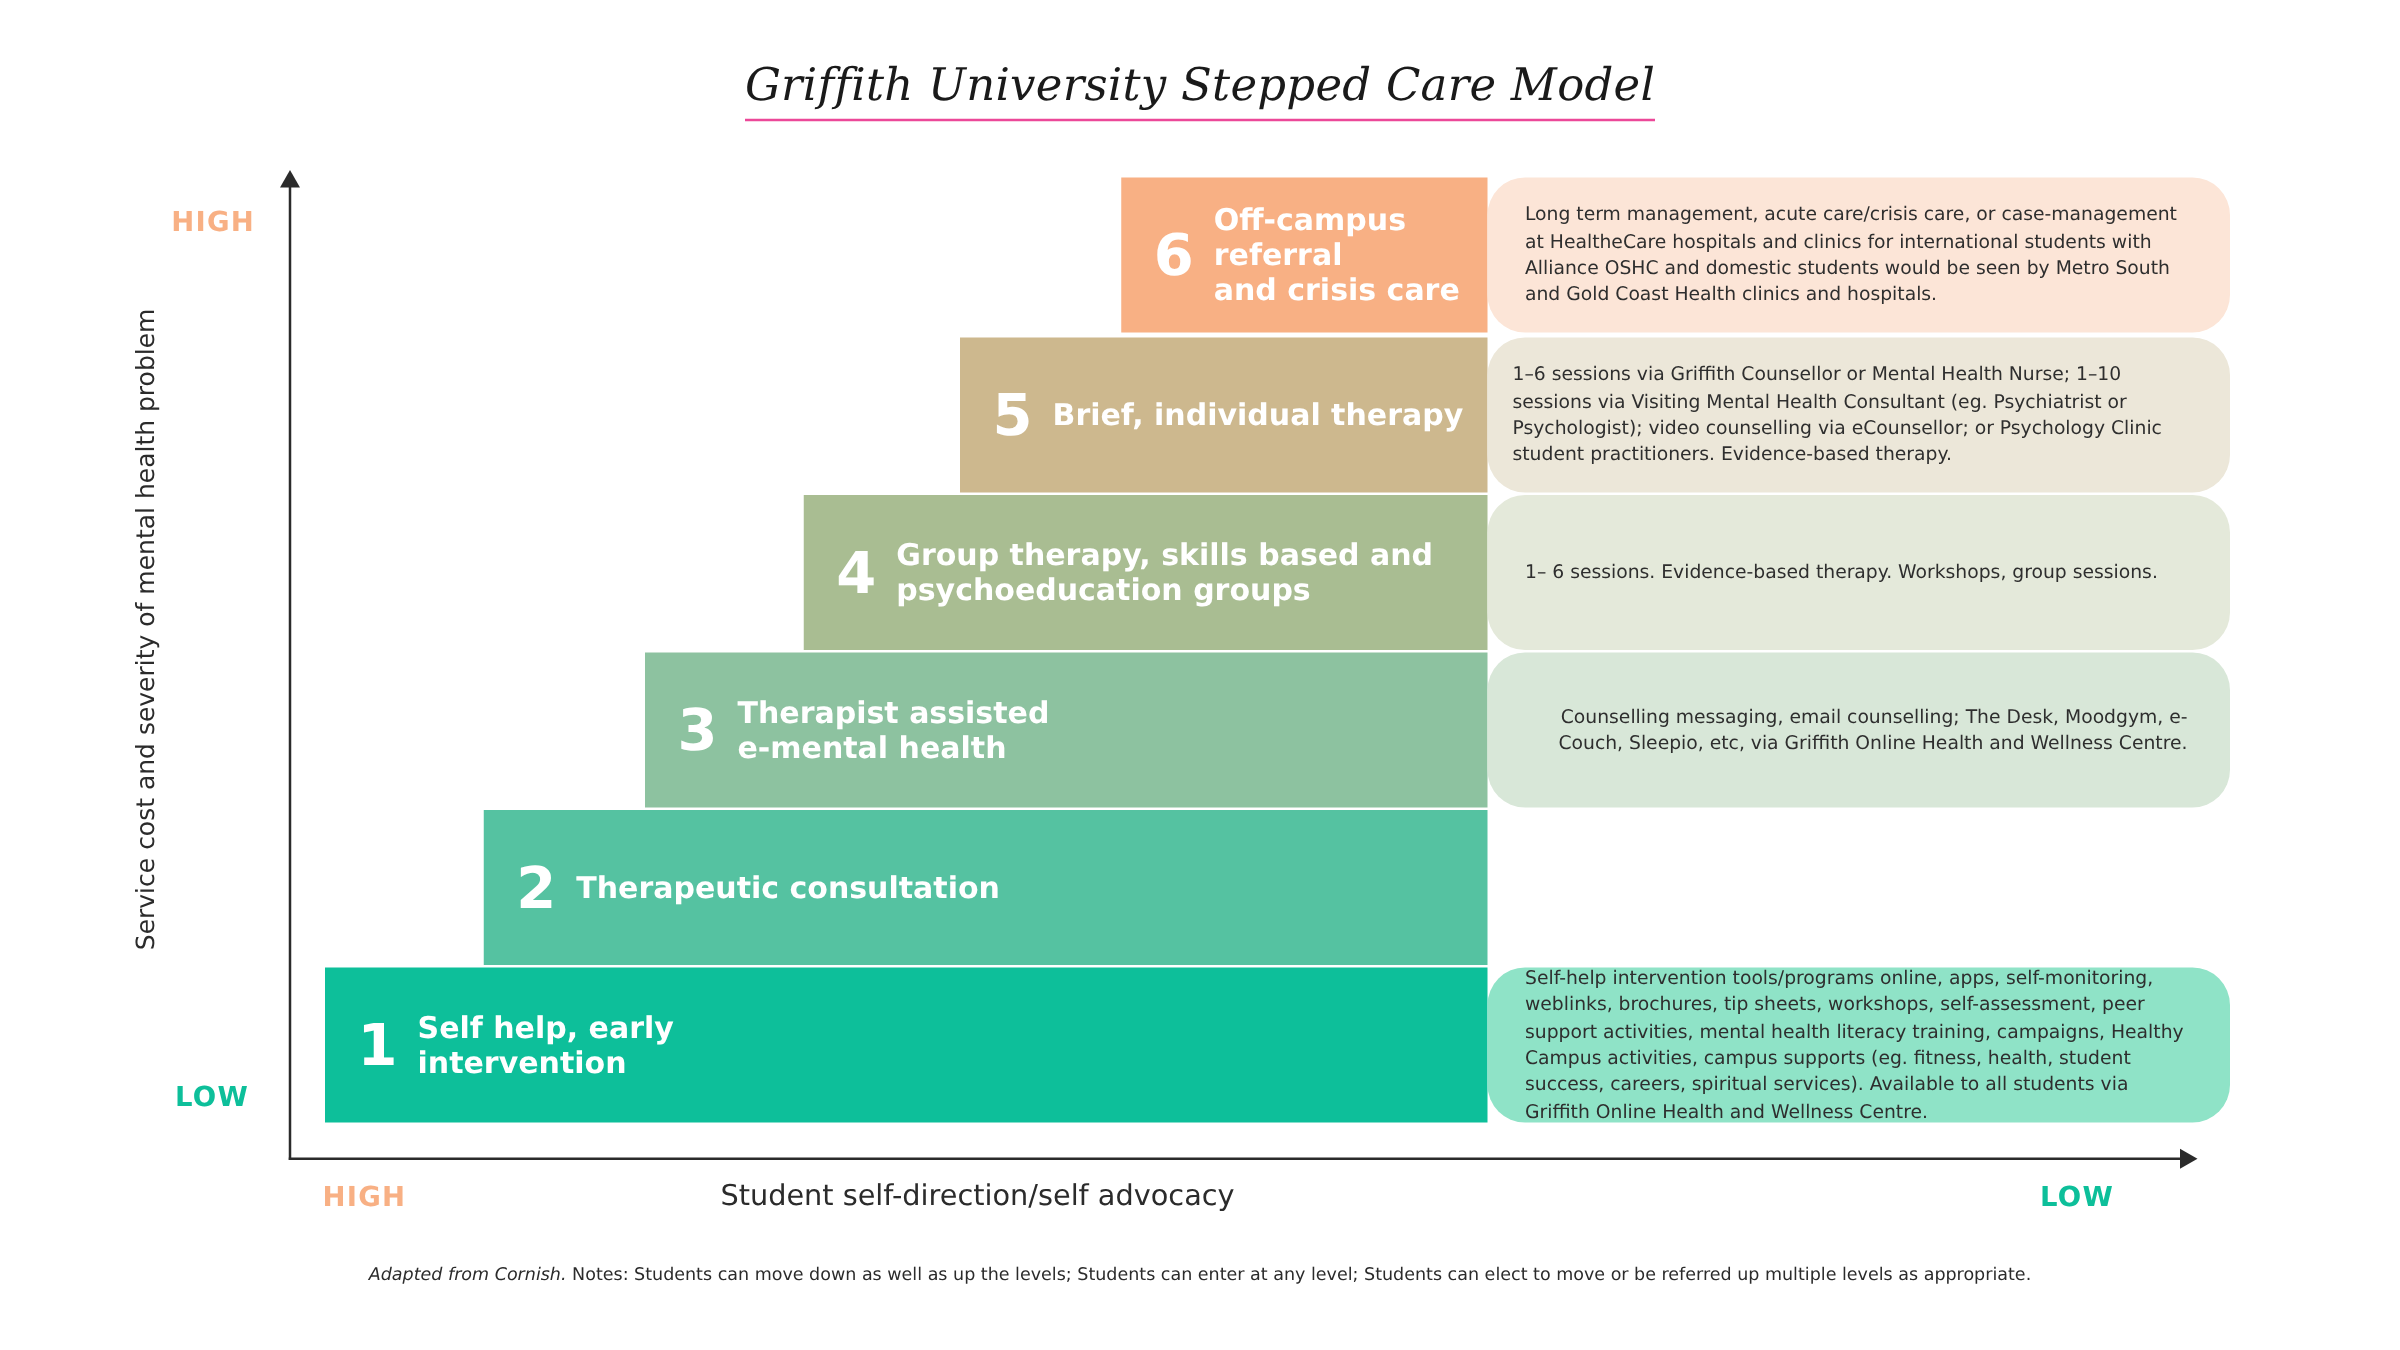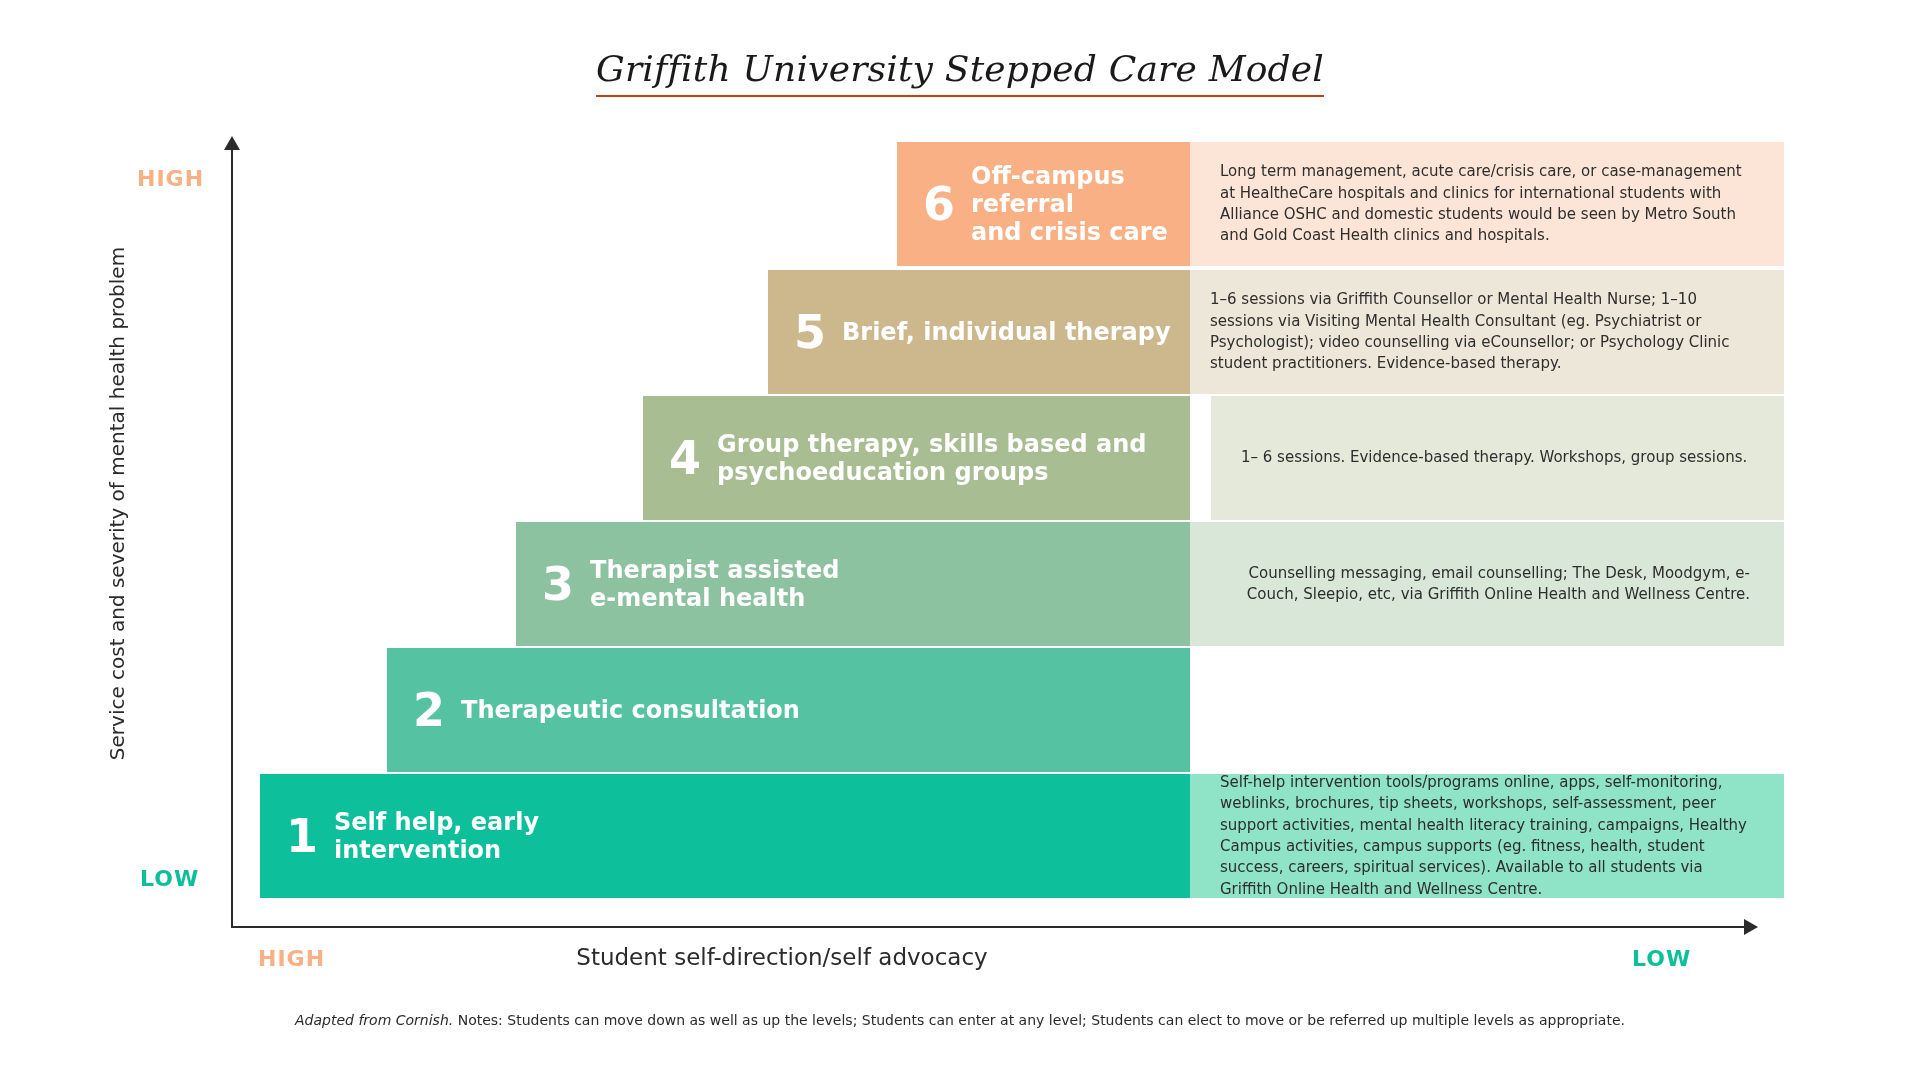--- a/index.html
+++ b/index.html
@@ -18,21 +18,21 @@
     text-align:center;
     font-family:"DejaVu Serif", serif;
     font-style:italic;
     font-size:36px;
     color:#1a1a1a;
     letter-spacing:.2px;
   }
   .title span{
     display:inline-block;
     padding-bottom:6px;
-    border-bottom:2px solid #c2410c;
+    border-bottom:2px solid #ec4899;
   }
 
   
   .axis-v{
     position:absolute; left:231px; top:148px;
     width:2px; height:780px; background:#2b2b2b;
   }
   .axis-v-arrow{
     position:absolute; left:224px; top:136px;
     width:0;height:0;
@@ -120,20 +120,21 @@
   }
   .step-desc{
     flex:1 1 auto;
     box-sizing:border-box;
     padding:0 34px 0 30px;
     display:flex;
     align-items:center;
     font-size:15px;
     line-height:1.42;
     color:#2e2e2e;
+    border-radius:30px;
   }
   .step-desc p{margin:0;}
 
   
   .footnote{
     position:absolute; left:0; top:1012px; width:1920px;
     text-align:center;
     font-size:14px;
     color:#2b2b2b;
   }
@@ -182,21 +183,21 @@
         <div class="step-desc" style="background: rgb(236, 231, 217); padding-left: 20px;">
           <p>1–6 sessions via Griffith Counsellor or Mental Health Nurse; 1–10 sessions via Visiting Mental Health Consultant (eg. Psychiatrist or Psychologist); video counselling via eCounsellor; or Psychology Clinic student practitioners. Evidence-based therapy.</p>
         </div>
       </div>
       <div class="step" style="left: 643px; top: 396px; width: 1141px; height: 124px;">
         <div class="step-bar" style="background: rgb(169, 189, 146); width: 547px; flex: 0 0 547px;">
           <div class="step-num">4</div>
           <div class="step-label">Group therapy, skills based and
 psychoeducation groups</div>
         </div>
-        <div class="step-desc" style="background: rgb(228, 233, 218); margin-left: 21px;">
+        <div class="step-desc" style="background: rgb(228, 233, 218);">
           <p>1– 6 sessions. Evidence-based therapy. Workshops, group sessions.</p>
         </div>
       </div>
       <div class="step" style="left: 516px; top: 522px; width: 1268px; height: 124px;">
         <div class="step-bar" style="background: rgb(141, 194, 160); width: 674px; flex: 0 0 674px;">
           <div class="step-num">3</div>
           <div class="step-label">Therapist assisted
 e-mental health</div>
         </div>
         <div class="step-desc" style="background: rgb(216, 231, 216); text-align: right;">

